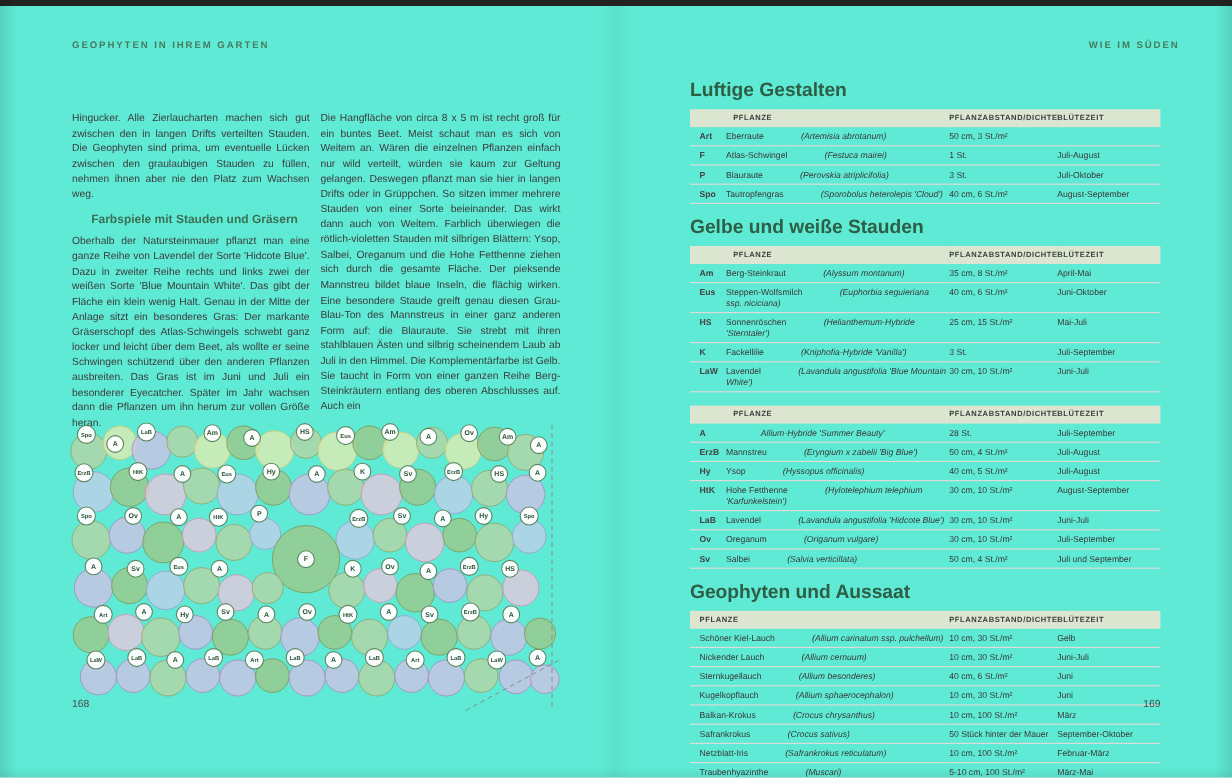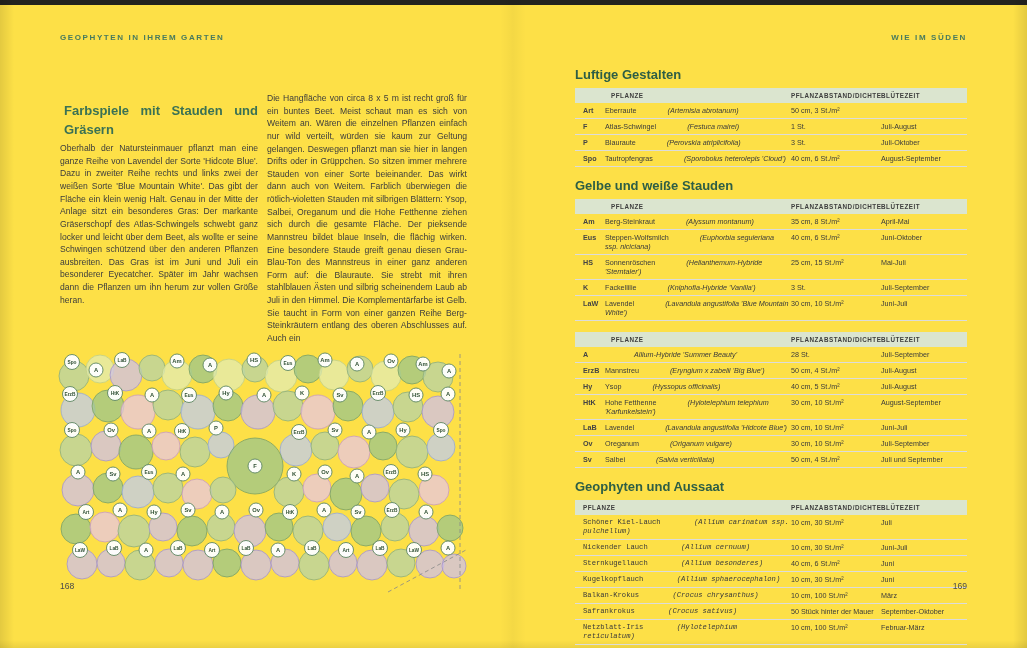--- a/index.html
+++ b/index.html
@@ -1,70 +1,71 @@
 <!DOCTYPE html>
 <html><head>
 <meta charset="utf-8">
 <style>
   html,body{margin:0;padding:0;background:#d8d8d4;}
-  .stage{position:relative;width:1027px;height:648px;background:#fde047;overflow:hidden;
+  .stage{position:relative;width:1027px;height:648px;background:#5eead4;overflow:hidden;
          font-family:"Liberation Sans",sans-serif;color:#3a3a3a;}
   .top-edge{position:absolute;top:0;left:0;width:100%;height:5px;background:#23231f;}
   .edge-shade-left{position:absolute;top:0;left:0;width:14px;height:100%;
       background:linear-gradient(to right,rgba(0,0,0,.10),rgba(0,0,0,0));}
   .edge-shade-right{position:absolute;top:0;right:0;width:14px;height:100%;
       background:linear-gradient(to left,rgba(0,0,0,.10),rgba(0,0,0,0));}
   .gutter{position:absolute;top:0;left:500px;width:26px;height:100%;
       background:linear-gradient(to right,rgba(0,0,0,0),rgba(0,0,0,.035),rgba(0,0,0,0));}
   .bottom-shade{position:absolute;bottom:0;left:0;width:100%;height:8px;
       background:linear-gradient(to top,rgba(0,0,0,.07),rgba(0,0,0,0));}
 
   .running-head{position:absolute;top:33px;font-size:8px;font-weight:bold;
       letter-spacing:1.6px;color:#477a5e;}
   .rh-left{left:60px;}
-  .rh-right{right:60px;text-align:left;}
+  .rh-right{right:44px;text-align:left;}
 
   .body-col{position:absolute;top:92px;font-size:8.6px;line-height:1.47;
       text-align:justify;color:#3c3c3c;}
   .col1{left:60px;width:198px;}
   .col2{left:267px;width:200px;}
   .body-col p{margin:0;}
-  .section-heading{color:#3a7154;font-weight:bold;font-size:13px;margin:9px 0 3px 4px;}
+  .section-heading{color:#3a7154;font-weight:bold;font-size:10px;margin:9px 0 3px 16px;}
 
   .diagram-wrap{position:absolute;left:58px;top:352px;width:410px;height:242px;}
 
   .folio{position:absolute;top:581px;font-size:8.6px;color:#4a4a4a;}
   .folio-left{left:60px;}
   .folio-right{right:60px;text-align:left;}
 
   .tables-region{position:absolute;left:575px;top:67px;width:392px;}
   .table-block{margin:0 0 11px 0;}
-  .table-title{font-size:13px;font-weight:bold;color:#2e5e45;margin:0 0 6px 0;}
+  .table-title{font-size:16px;font-weight:bold;color:#2e5e45;margin:0 0 6px 0;}
   table{width:100%;border-collapse:collapse;table-layout:fixed;}
   thead th{background:#dbe5cf;font-size:6.3px;font-weight:bold;letter-spacing:.5px;
       text-align:left;color:#3d3d3d;padding:4px 0;}
   tbody td{font-size:7.2px;color:#3a3a3a;border-bottom:1px solid #dcdcda;
       padding:3px 2px 3px 0;vertical-align:top;line-height:1.25;}
   td.code-cell{padding-left:8px;font-weight:bold;color:#444;}
   td.name-cell .latin{font-style:italic;padding-left:29px;}
-  td.name-cell.no-code{padding-left:8px;font-family:Liberation Mono, monospace;}
+  td.name-cell.no-code{padding-left:8px;}
 </style>
 </head>
 <body>
 
 <div class="stage">
   <div class="top-edge"></div>
   <div class="edge-shade-left"></div>
   <div class="edge-shade-right"></div>
   <div class="gutter"></div>
   <div class="bottom-shade"></div>
 
   <div class="running-head rh-left">GEOPHYTEN IN IHREM GARTEN</div>
 
   <div class="body-col col1">
+    <p>Hingucker. Alle Zierlaucharten machen sich gut zwischen den in langen Drifts verteilten Stauden. Die Geophyten sind prima, um eventuelle Lücken zwischen den graulaubigen Stauden zu füllen, nehmen ihnen aber nie den Platz zum Wachsen weg.</p>
     <h2 class="section-heading">Farbspiele mit Stauden und Gräsern</h2>
     <p>Oberhalb der Natursteinmauer pflanzt man eine ganze Reihe von Lavendel der Sorte 'Hidcote Blue'. Dazu in zweiter Reihe rechts und links zwei der weißen Sorte 'Blue Mountain White'. Das gibt der Fläche ein klein wenig Halt. Genau in der Mitte der Anlage sitzt ein besonderes Gras: Der markante Gräserschopf des Atlas-Schwingels schwebt ganz locker und leicht über dem Beet, als wollte er seine Schwingen schützend über den anderen Pflanzen ausbreiten. Das Gras ist im Juni und Juli ein besonderer Eyecatcher. Später im Jahr wachsen dann die Pflanzen um ihn herum zur vollen Größe heran.</p>
   </div>
 
   <div class="body-col col2">
     <p>Die Hangfläche von circa 8 x 5 m ist recht groß für ein buntes Beet. Meist schaut man es sich von Weitem an. Wären die einzelnen Pflanzen einfach nur wild verteilt, würden sie kaum zur Geltung gelangen. Deswegen pflanzt man sie hier in langen Drifts oder in Grüppchen. So sitzen immer mehrere Stauden von einer Sorte beieinander. Das wirkt dann auch von Weitem. Farblich überwiegen die rötlich-violetten Stauden mit silbrigen Blättern: Ysop, Salbei, Oreganum und die Hohe Fetthenne ziehen sich durch die gesamte Fläche. Der pieksende Mannstreu bildet blaue Inseln, die flächig wirken. Eine besondere Staude greift genau diesen Grau-Blau-Ton des Mannstreus in einer ganz anderen Form auf: die Blauraute. Sie strebt mit ihren stahlblauen Ästen und silbrig scheinendem Laub ab Juli in den Himmel. Die Komplementärfarbe ist Gelb. Sie taucht in Form von einer ganzen Reihe Berg-Steinkräutern entlang des oberen Abschlusses auf. Auch ein</p>
   </div>
 
   <div class="diagram-wrap">
     <svg width="410" height="242" viewBox="0 0 410 242">
@@ -590,21 +591,21 @@
             <tr>
               <th style="padding-left: 8px;">PFLANZE</th>
               <th>PFLANZABSTAND/DICHTE</th>
               <th>BLÜTEZEIT</th>
             </tr>
           </thead>
           <tbody>
             <tr>
               <td class="name-cell no-code">Schöner Kiel-Lauch <span class="latin">(Allium carinatum ssp. pulchellum)</span></td>
               <td>10 cm, 30 St./m²</td>
-              <td>Juli</td>
+              <td>Gelb</td>
             </tr>
             <tr>
               <td class="name-cell no-code">Nickender Lauch <span class="latin">(Allium cernuum)</span></td>
               <td>10 cm, 30 St./m²</td>
               <td>Juni-Juli</td>
             </tr>
             <tr>
               <td class="name-cell no-code">Sternkugellauch <span class="latin">(Allium besonderes)</span></td>
               <td>40 cm, 6 St./m²</td>
               <td>Juni</td>
@@ -618,21 +619,21 @@
               <td class="name-cell no-code">Balkan-Krokus <span class="latin">(Crocus chrysanthus)</span></td>
               <td>10 cm, 100 St./m²</td>
               <td>März</td>
             </tr>
             <tr>
               <td class="name-cell no-code">Safrankrokus <span class="latin">(Crocus sativus)</span></td>
               <td>50 Stück hinter der Mauer</td>
               <td>September-Oktober</td>
             </tr>
             <tr>
-              <td class="name-cell no-code">Netzblatt-Iris <span class="latin">(Hylotelephium reticulatum)</span></td>
+              <td class="name-cell no-code">Netzblatt-Iris <span class="latin">(Safrankrokus reticulatum)</span></td>
               <td>10 cm, 100 St./m²</td>
               <td>Februar-März</td>
             </tr>
             <tr>
               <td class="name-cell no-code">Traubenhyazinthe <span class="latin">(Muscari)</span></td>
               <td>5-10 cm, 100 St./m²</td>
               <td>März-Mai</td>
             </tr>
           </tbody>
         </table>

